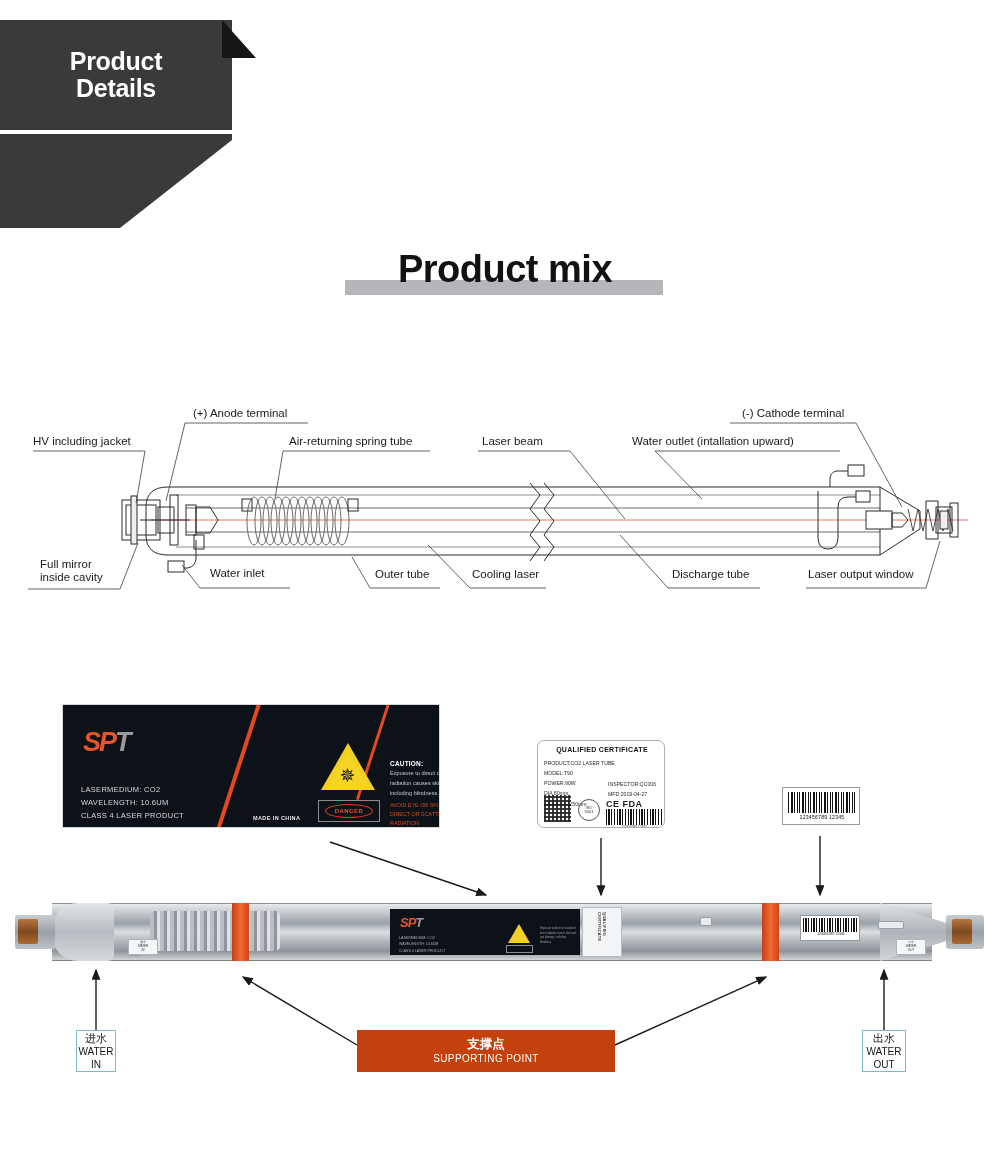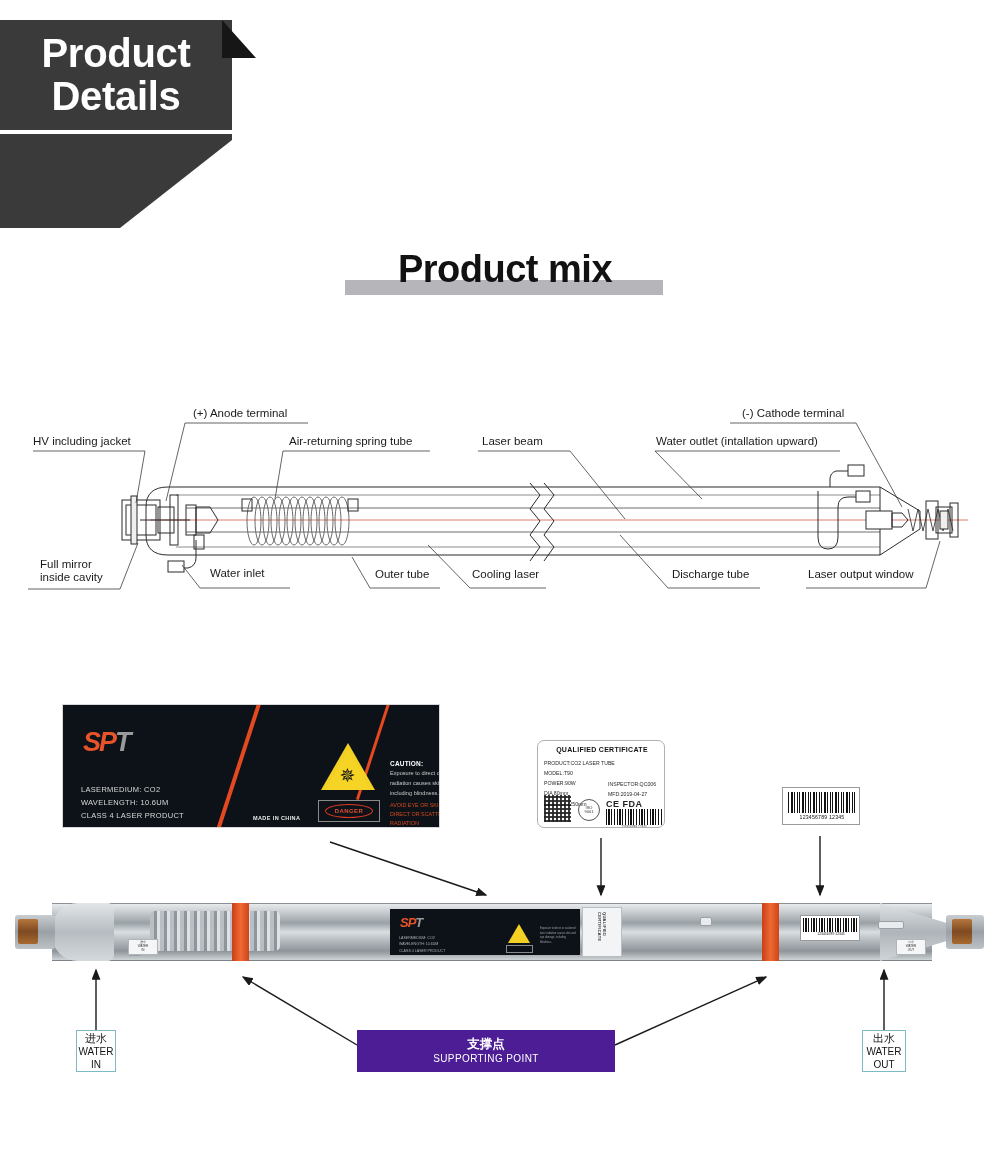--- a/index.html
+++ b/index.html
@@ -27,21 +27,21 @@
     position:absolute; left:0; top:20px; width:232px; height:110px;
     background:#3a3a3a;
   }
   .ribbon-underline {
     position:absolute; left:0; top:130px; width:232px; height:4px;
     background:#ffffff;
   }
   .ribbon-text {
     position:absolute; left:0; top:20px; width:232px; height:110px;
     display:flex; flex-direction:column; align-items:center; justify-content:center;
-    color:#ffffff; font-weight:bold; font-size:40px; line-height:1.08;
+    color:#ffffff; font-weight:bold; font-size:25px; line-height:1.08;
     letter-spacing:-0.3px; text-align:center;
   }
   .ribbon-text span { display:block; }
 
   .title-bar {
     position:absolute; left:232px; top:56px; width:768px; height:70px;
     background:linear-gradient(to bottom, #949494 0%, #8c8c8c 45%, #888888 100%);
     display:flex; align-items:center; justify-content:center;
   }
   .title-bar .tb-text {
@@ -301,21 +301,21 @@
   #callouts { position:absolute; left:0; top:975px; width:1000px; height:125px; }
   .cbox {
     position:absolute; background:#ffffff; border:1px solid #7fb9c4;
     display:flex; flex-direction:column; align-items:center; justify-content:center;
     text-align:center; line-height:1.3;
   }
   .cbox .cn { font-size:11px; color:#141414; }
   .cbox .ce { font-size:10px; color:#141414; }
   .support-banner {
     position:absolute; left:357px; top:55px; width:258px; height:42px;
-    background:#4c1d95;
+    background:#c2410c;
     display:flex; flex-direction:column; align-items:center; justify-content:center;
     color:#ffffff; line-height:1.25;
   }
   .support-banner .sn { font-size:12.5px; font-weight:bold; }
   .support-banner .se { font-size:10px; letter-spacing:0.4px; }
 
   svg.overlay { position:absolute; left:0; top:0; overflow:visible; }
 </style>
 </head>
 <body>
@@ -457,21 +457,21 @@
 
       <line x1="806" y1="193" x2="926" y2="193"></line>
       <line x1="926" y1="193" x2="940" y2="146"></line>
     </g>
   </svg>
 
   <div class="lbl" style="left:33px; top:40px;">HV including jacket</div>
   <div class="lbl" style="left:193px; top:12px;">(+) Anode terminal</div>
   <div class="lbl" style="left:289px; top:40px;">Air-returning spring tube</div>
   <div class="lbl" style="left:482px; top:40px;">Laser beam</div>
-  <div class="lbl" style="left:656px; top:40px;text-align:center;">Water outlet (intallation upward)</div>
+  <div class="lbl" style="left:632px; top:40px;text-align:center;">Water outlet (intallation upward)</div>
   <div class="lbl" style="left:742px; top:12px;">(-) Cathode terminal</div>
 
   <div class="lbl" style="left:40px; top:163px;">
     <div>Full mirror</div>
     <div>inside cavity</div>
   </div>
   <div class="lbl" style="left:210px; top:172px;">Water inlet</div>
   <div class="lbl" style="left:375px; top:173px;">Outer tube</div>
   <div class="lbl" style="left:472px; top:173px;">Cooling laser</div>
   <div class="lbl" style="left:672px; top:173px;">Discharge tube</div>

